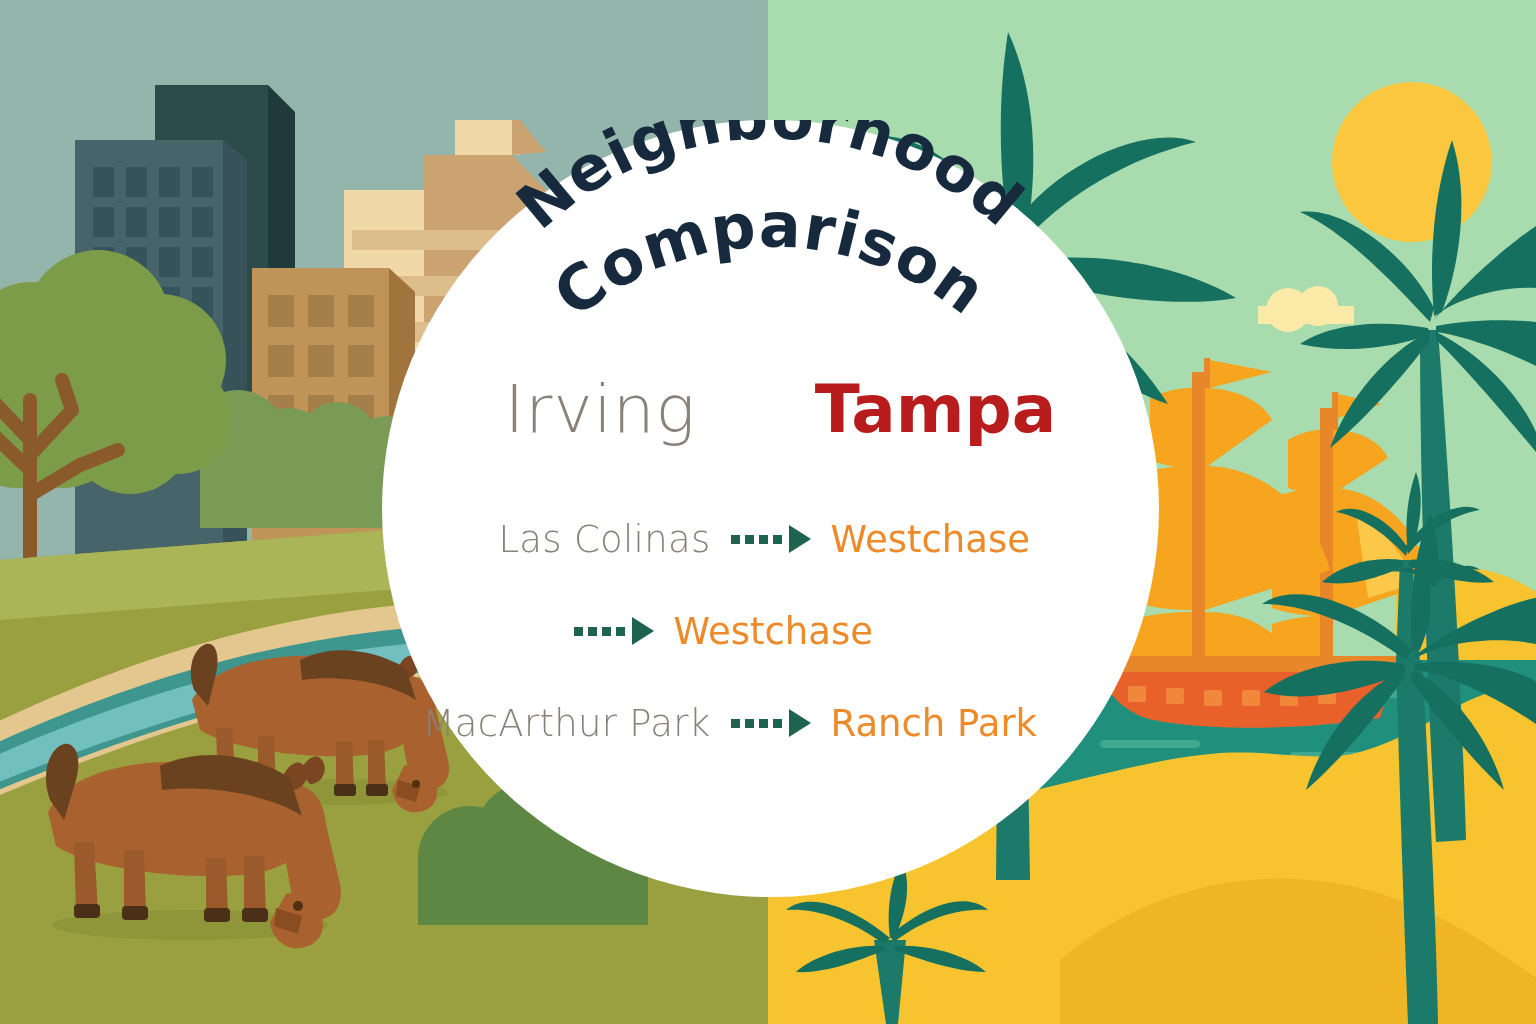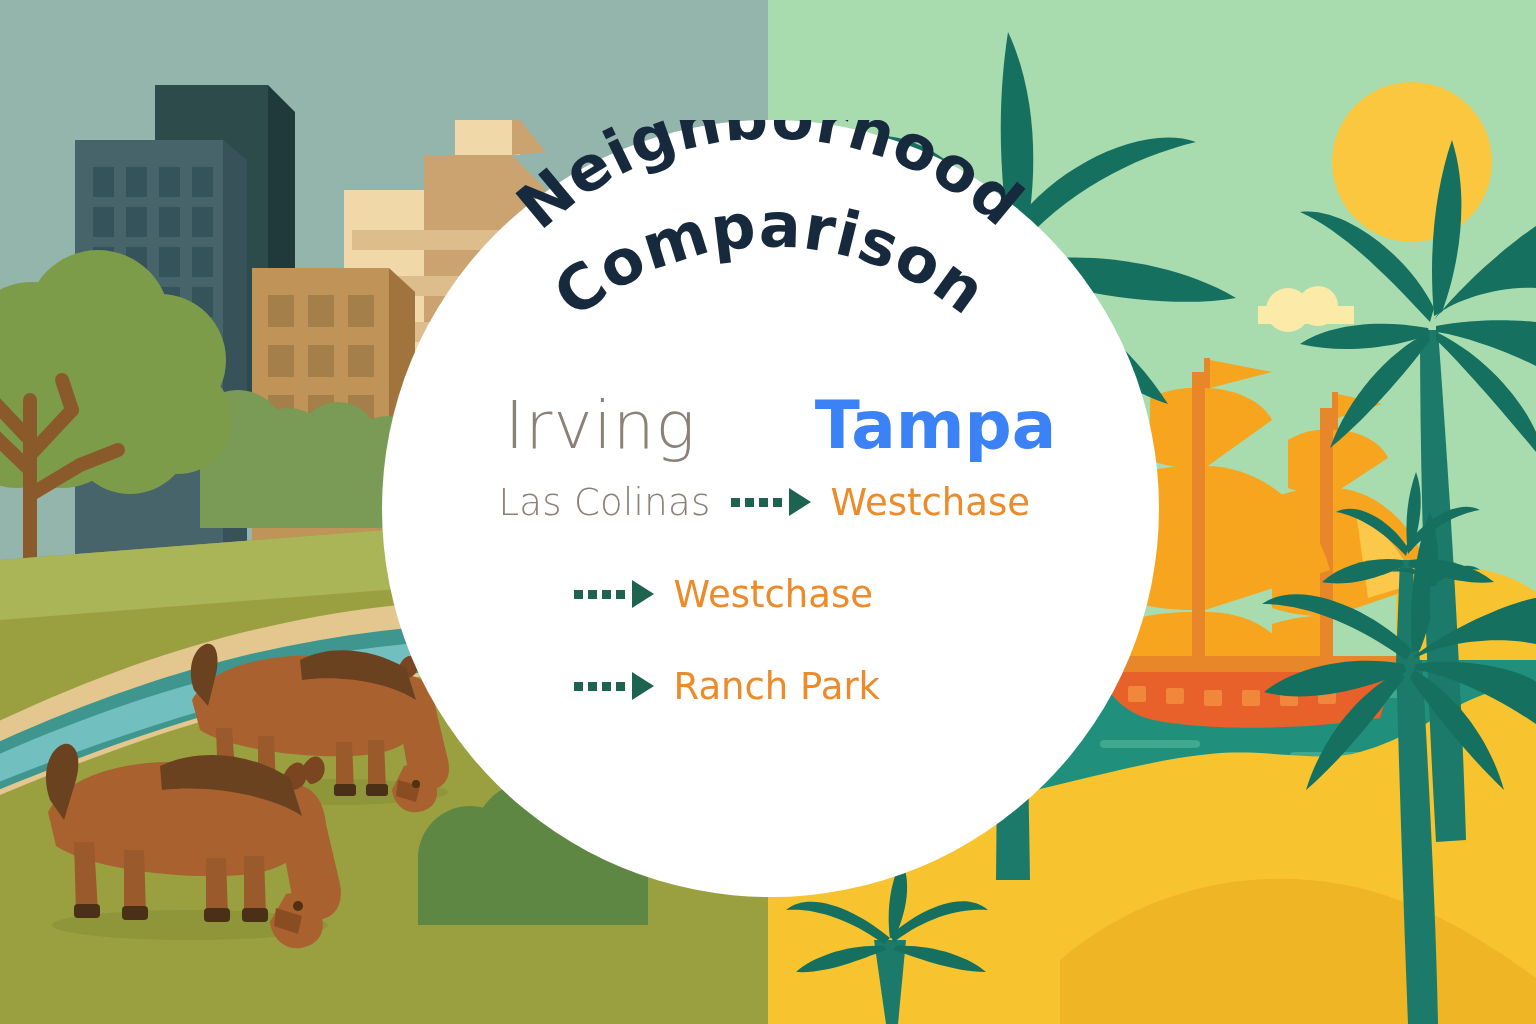--- a/index.html
+++ b/index.html
@@ -20,39 +20,39 @@
     font-family:"DejaVu Sans","Liberation Sans",sans-serif;
     font-weight:700;
     font-size:62px;
     fill:#16293d;
     letter-spacing:1px;
   }
   .title-arc text.line2{font-size:62px;}
 
   
   .cities{
-    position:absolute;left:382px;top:371px;width:777px;height:110px;
+    position:absolute;left:382px;top:355px;width:777px;height:110px;
     display:flex;align-items:center;justify-content:center;gap:0;
   }
   .city-left{
     width:330px;text-align:center;
     font-size:66px;color:#8a8178;font-weight:300;
     font-family:"DejaVu Sans","Liberation Sans",sans-serif;
     letter-spacing:1px;line-height:1;
   }
   .city-right{
     width:340px;text-align:center;
-    font-size:66px;color:#3b82f6;font-weight:700;
+    font-size:66px;color:#b91c1c;font-weight:700;
     font-family:"DejaVu Sans","Liberation Sans",sans-serif;
     letter-spacing:0px;line-height:1;
   }
 
   
   .rows{
-    position:absolute;left:382px;top:477px;width:777px;
+    position:absolute;left:382px;top:514px;width:777px;
     display:flex;flex-direction:column;gap:42px;
   }
   .row{display:flex;align-items:center;justify-content:center;height:50px;}
   .row .from{
     width:300px;text-align:right;padding-right:14px;
     font-size:37px;color:#8a8178;font-weight:300;
     font-family:"DejaVu Sans","Liberation Sans",sans-serif;
     letter-spacing:.3px;white-space:nowrap;
   }
   .row .arrow{
@@ -440,20 +440,21 @@
         <span class="dot"></span>
         <span class="dot"></span>
         <span class="dot"></span>
         <span class="dot"></span>
         <span class="tri"></span>
       </div>
       <div class="to">Westchase</div>
     </div>
 
     <div class="row">
+      <div class="from">MacArthur Park</div>
       <div class="arrow">
         <span class="dot"></span>
         <span class="dot"></span>
         <span class="dot"></span>
         <span class="dot"></span>
         <span class="tri"></span>
       </div>
       <div class="to">Ranch Park</div>
     </div>
 

